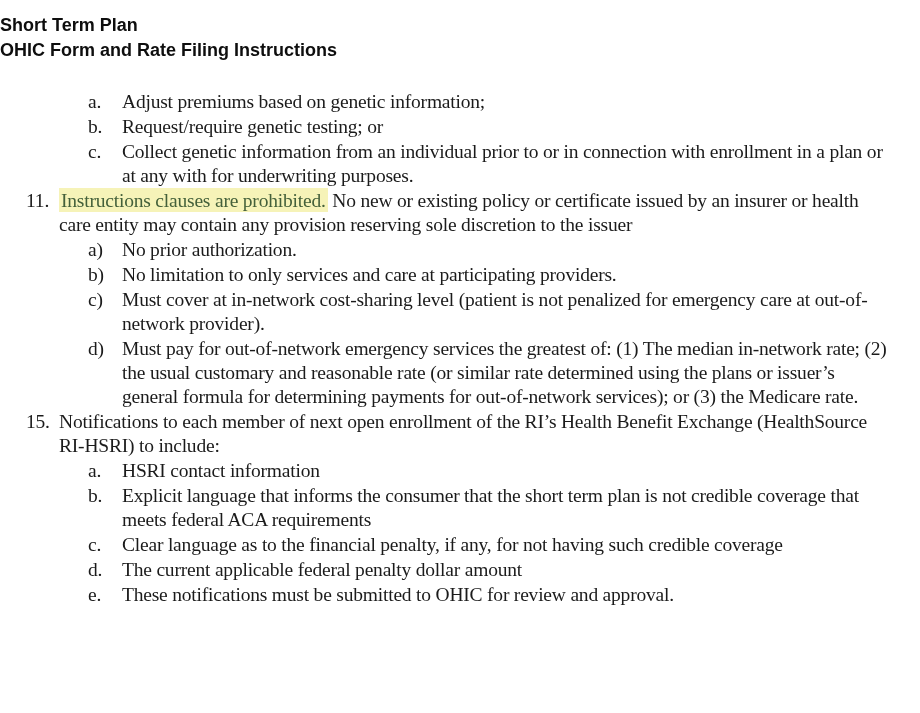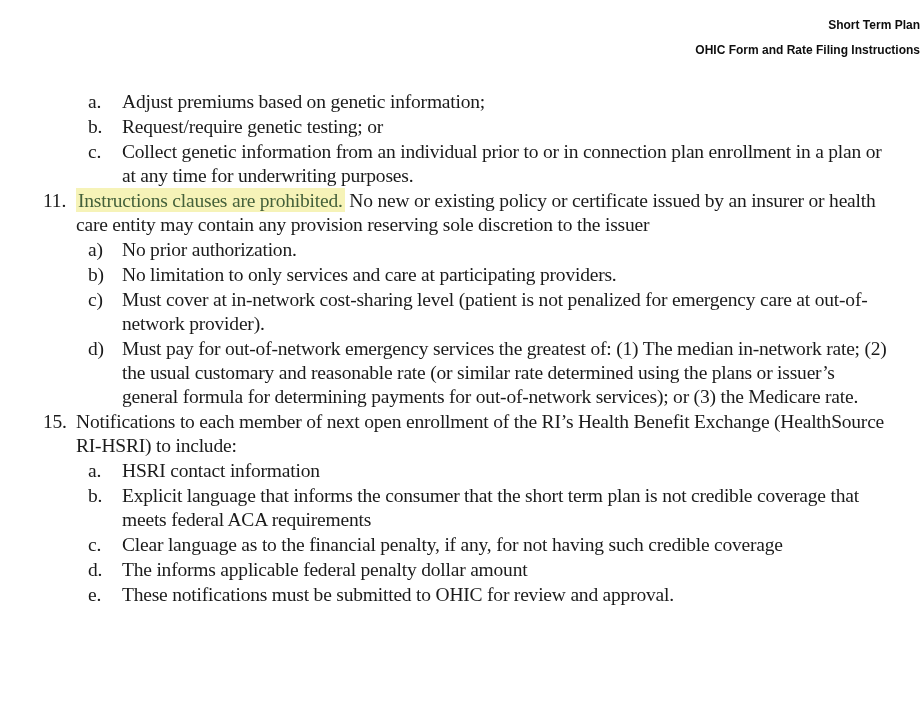--- a/index.html
+++ b/index.html
@@ -10,40 +10,40 @@
   .page {
     position: relative;
     width: 920px;
     height: 713px;
     background: #ffffff;
     overflow: hidden;
     filter: blur(0.3px);
   }
   .titles {
     padding-top: 13px;
-    text-align: right;
+    text-align: left;
     font-family: "Liberation Sans", sans-serif;
     font-weight: bold;
-    font-size: 12px;
+    font-size: 18px;
     line-height: 25px;
     color: #0e0e0e;
   }
   .doc {
     margin-top: 27px;
     font-family: "Liberation Serif", serif;
     font-size: 19.5px;
     line-height: 24px;
     letter-spacing: -0.2px;
     color: var(--body-text, #1b1b1b);
   }
   .row {
     display: flex;
     margin-bottom: 1px;
   }
-  .row.indent-0 { padding-left: 26px; margin-left: 17px; }
+  .row.indent-0 { padding-left: 26px; }
   .row.indent-1 { padding-left: 88px; }
   .row.indent-0 > .marker { flex: 0 0 33px; }
   .row.indent-1 > .marker { flex: 0 0 34px; }
   .marker { white-space: nowrap; }
   .text {
     flex: 1 1 auto;
     padding-right: 28px;
   }
   mark {
     background: var(--highlight, #f6f3b8);
@@ -63,21 +63,21 @@
       <div class="row indent-1">
         <span class="marker">a.</span>
         <span class="text">Adjust premiums based on genetic information;</span>
       </div>
       <div class="row indent-1">
         <span class="marker">b.</span>
         <span class="text">Request/require genetic testing; or</span>
       </div>
       <div class="row indent-1">
         <span class="marker">c.</span>
-        <span class="text">Collect genetic information from an individual prior to or in connection plan enrollment in a plan or at any time for underwriting purposes.</span>
+        <span class="text">Collect genetic information from an individual prior to or in connection with enrollment in a plan or at any with for underwriting purposes.</span>
       </div>
       <div class="row indent-0">
         <span class="marker">11.</span>
         <span class="text"><mark>Instructions clauses are prohibited.</mark> No new or existing policy or certificate issued by an insurer or health care entity may contain any provision reserving sole discretion to the issuer</span>
       </div>
       <div class="row indent-1">
         <span class="marker">a)</span>
         <span class="text">No prior authorization.</span>
       </div>
       <div class="row indent-1">
@@ -103,20 +103,20 @@
       <div class="row indent-1">
         <span class="marker">b.</span>
         <span class="text">Explicit language that informs the consumer that the short term plan is not credible coverage that meets federal ACA requirements</span>
       </div>
       <div class="row indent-1">
         <span class="marker">c.</span>
         <span class="text">Clear language as to the financial penalty, if any, for not having such credible coverage</span>
       </div>
       <div class="row indent-1">
         <span class="marker">d.</span>
-        <span class="text">The informs applicable federal penalty dollar amount</span>
+        <span class="text">The current applicable federal penalty dollar amount</span>
       </div>
       <div class="row indent-1">
         <span class="marker">e.</span>
         <span class="text">These notifications must be submitted to OHIC for review and approval.</span>
       </div>
     </div>
 </div>
 
 </body></html>

